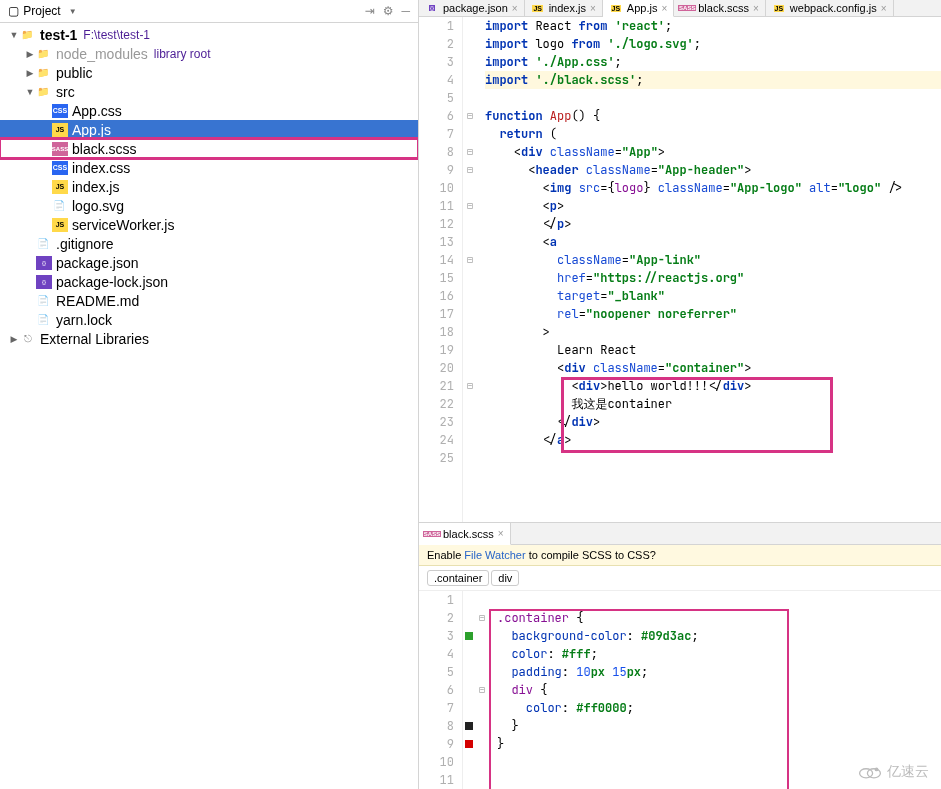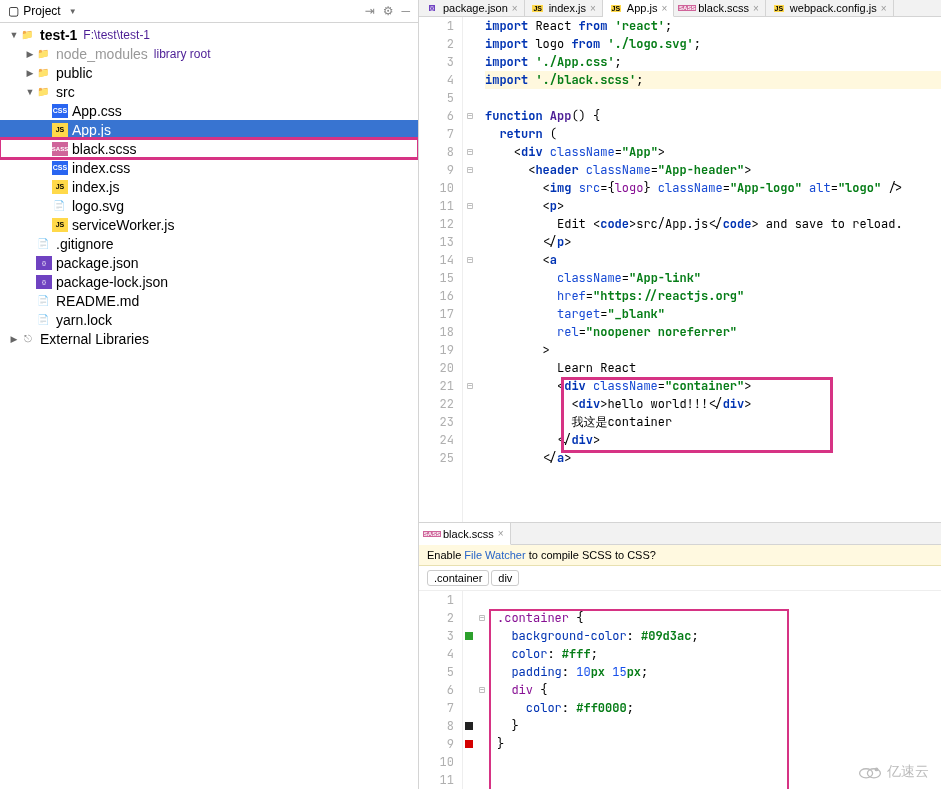--- a/index.html
+++ b/index.html
@@ -55,21 +55,21 @@
 .mark-col { width: 12px; }
 .mline { height: 18px; display: flex; align-items: center; justify-content: center; }
 .mark-green { width: 8px; height: 8px; background: #2ca02c; }
 .mark-black { width: 8px; height: 8px; background: #222; }
 .mark-red { width: 8px; height: 8px; background: #d40000; }
 .code-lines { flex: 1; padding-left: 8px; position: relative; }
 .cline { height: 18px; white-space: pre; }
 .cline.hl { background: #fff8de; }
 .kw { color: #0033b3; font-weight: bold; }
 .str { color: #067d17; font-weight: bold; }
-.fn { color: #4c1d95; font-weight: bold; }
+.fn { color: #b91c1c; }
 .tag { color: #0033b3; font-weight: bold; }
 .attr { color: #174ad4; }
 .attrval { color: #067d17; font-weight: bold; }
 .ident { color: #871094; }
 .prop { color: #0033b3; font-weight: normal; }
 .val { color: #067d17; font-weight: bold; }
 .num { color: #1750eb; }
 
 .hl-box-1 { position: absolute; border: 3px solid #d63384; left: 84px; top: 360px; width: 272px; height: 76px; pointer-events: none; }
 .hl-box-2 { position: absolute; border: 2px solid #d63384; left: 0px; top: 18px; width: 300px; height: 182px; pointer-events: none; }
@@ -303,21 +303,20 @@
               <div class="cline"><span class="kw">import</span> logo <span class="kw">from</span> <span class="str">'./logo.svg'</span>;</div>
               <div class="cline"><span class="kw">import</span> <span class="str">'./App.css'</span>;</div>
               <div class="cline hl"><span class="kw">import</span> <span class="str">'./black.scss'</span>;</div>
               <div class="cline"></div>
               <div class="cline"><span class="kw">function</span> <span class="fn">App</span>() {</div>
               <div class="cline">  <span class="kw">return</span> (</div>
               <div class="cline">    &lt;<span class="tag">div</span> <span class="attr">className</span>=<span class="attrval">"App"</span>&gt;</div>
               <div class="cline">      &lt;<span class="tag">header</span> <span class="attr">className</span>=<span class="attrval">"App-header"</span>&gt;</div>
               <div class="cline">        &lt;<span class="tag">img</span> <span class="attr">src</span>={<span class="ident">logo</span>} <span class="attr">className</span>=<span class="attrval">"App-logo"</span> <span class="attr">alt</span>=<span class="attrval">"logo"</span> /&gt;</div>
               <div class="cline">        &lt;<span class="tag">p</span>&gt;</div>
-              <div class="cline">          Edit &lt;<span class="tag">code</span>&gt;src/App.js&lt;/<span class="tag">code</span>&gt; and save to reload.</div>
               <div class="cline">        &lt;/<span class="tag">p</span>&gt;</div>
               <div class="cline">        &lt;<span class="tag">a</span></div>
               <div class="cline">          <span class="attr">className</span>=<span class="attrval">"App-link"</span></div>
               <div class="cline">          <span class="attr">href</span>=<span class="attrval">"https://reactjs.org"</span></div>
               <div class="cline">          <span class="attr">target</span>=<span class="attrval">"_blank"</span></div>
               <div class="cline">          <span class="attr">rel</span>=<span class="attrval">"noopener noreferrer"</span></div>
               <div class="cline">        &gt;</div>
               <div class="cline">          Learn React</div>
               <div class="cline">          &lt;<span class="tag">div</span> <span class="attr">className</span>=<span class="attrval">"container"</span>&gt;</div>
               <div class="cline">            &lt;<span class="tag">div</span>&gt;hello world!!!&lt;/<span class="tag">div</span>&gt;</div>

